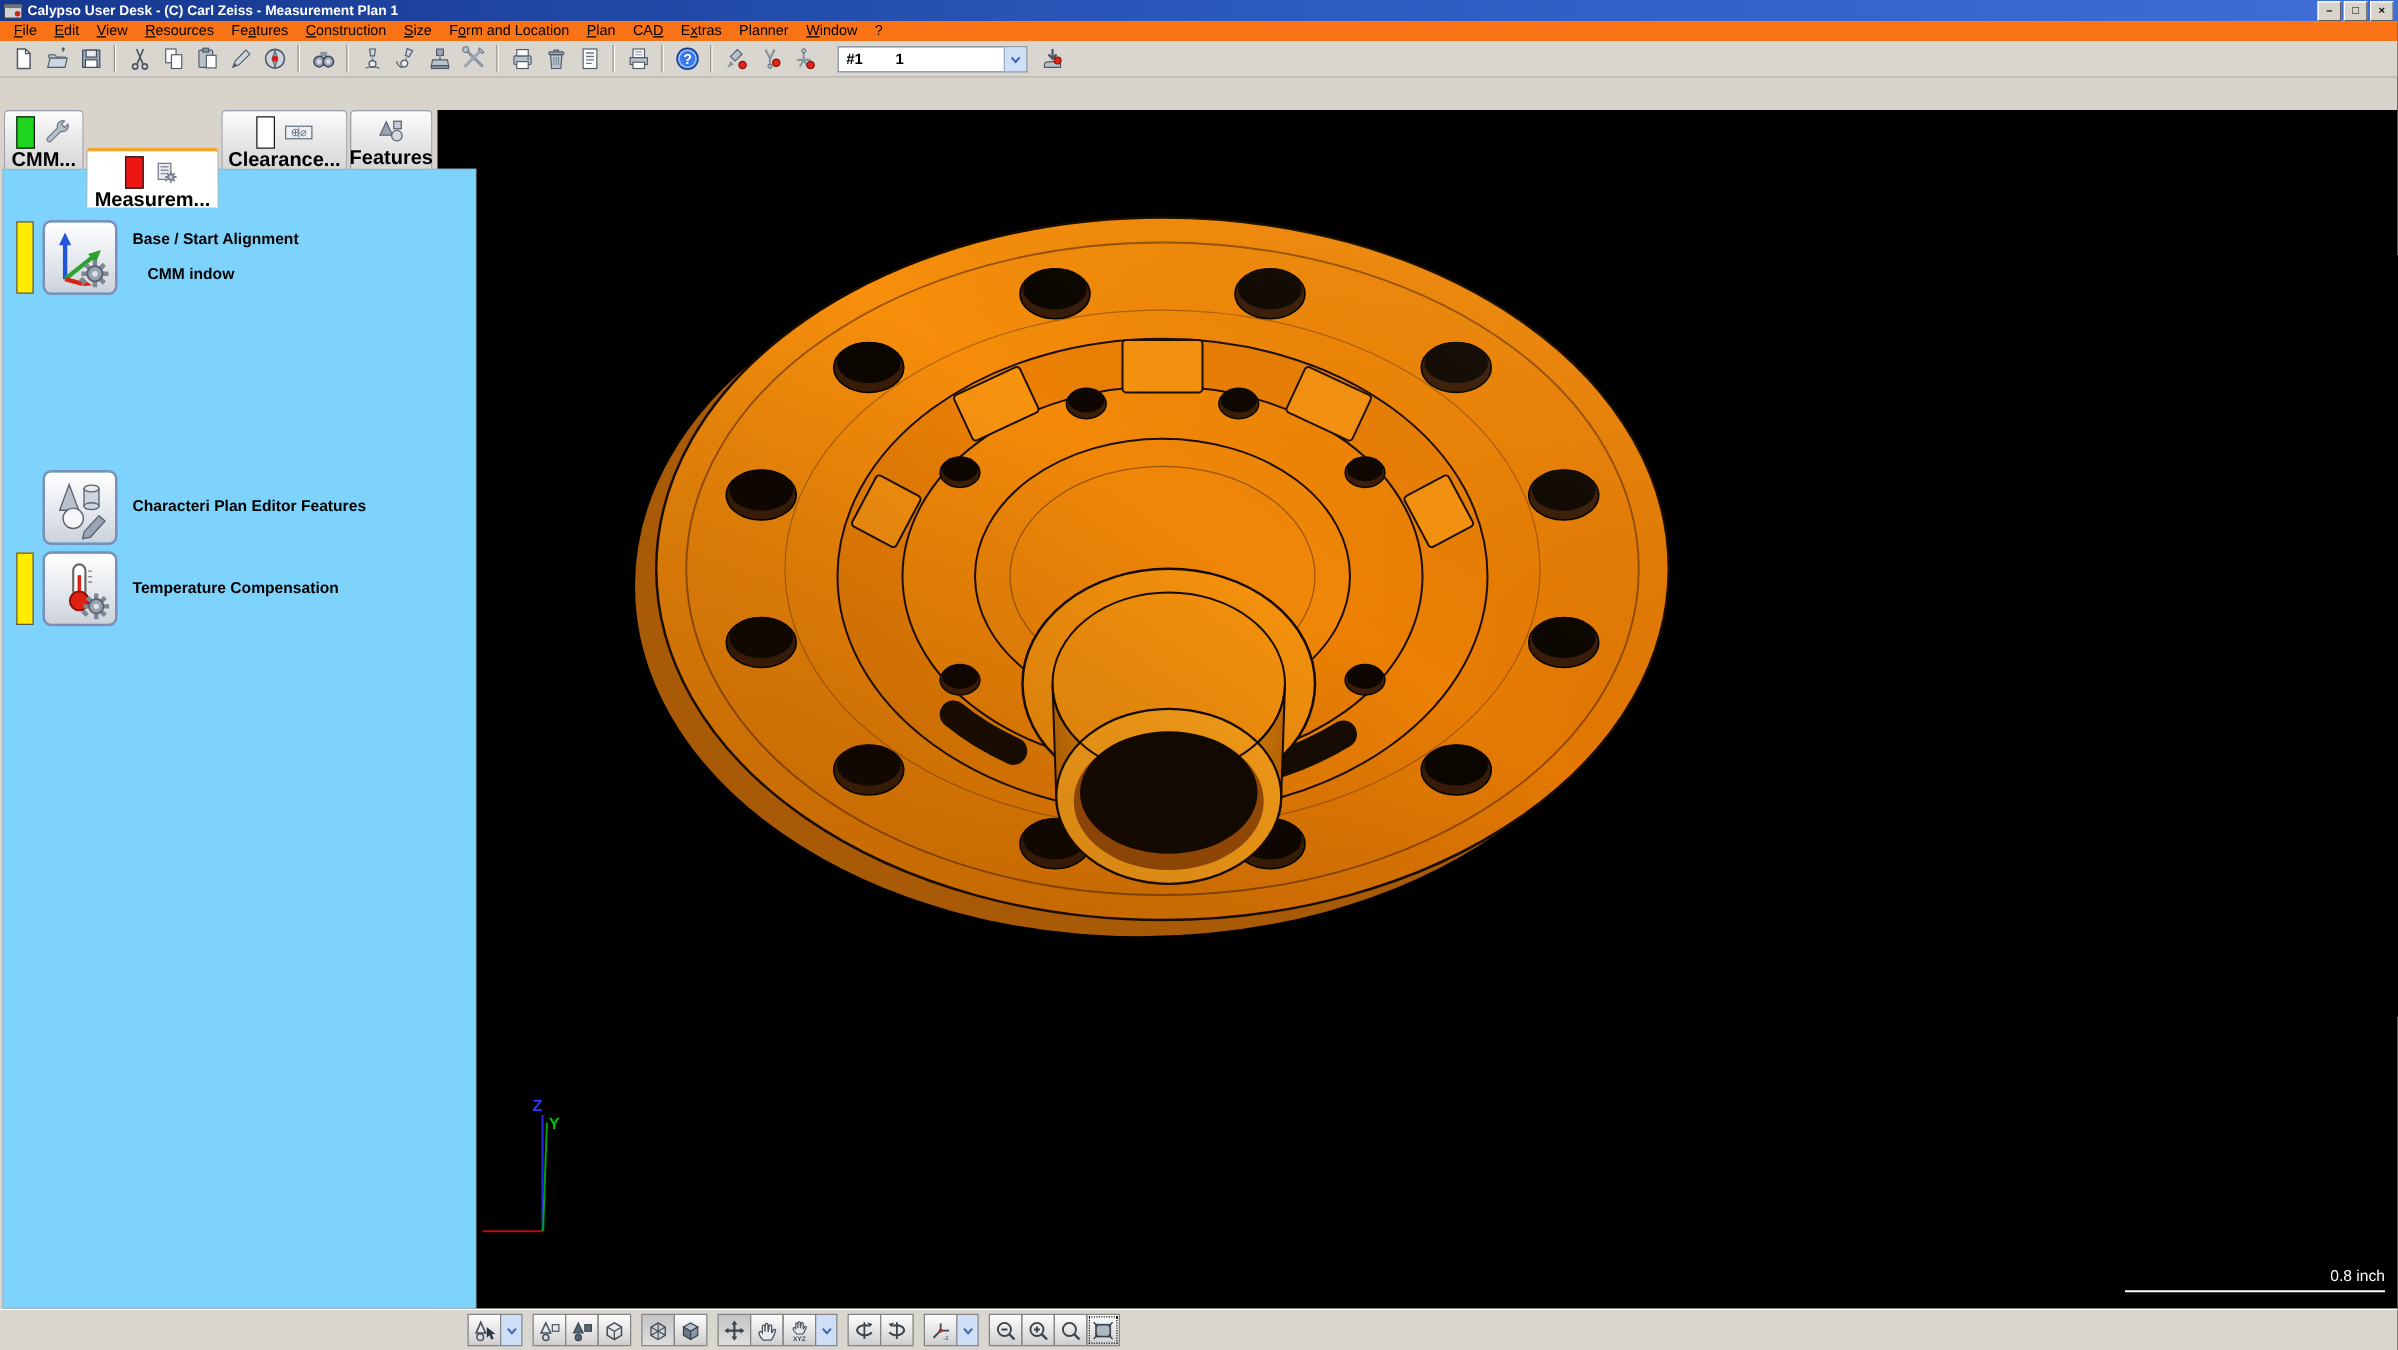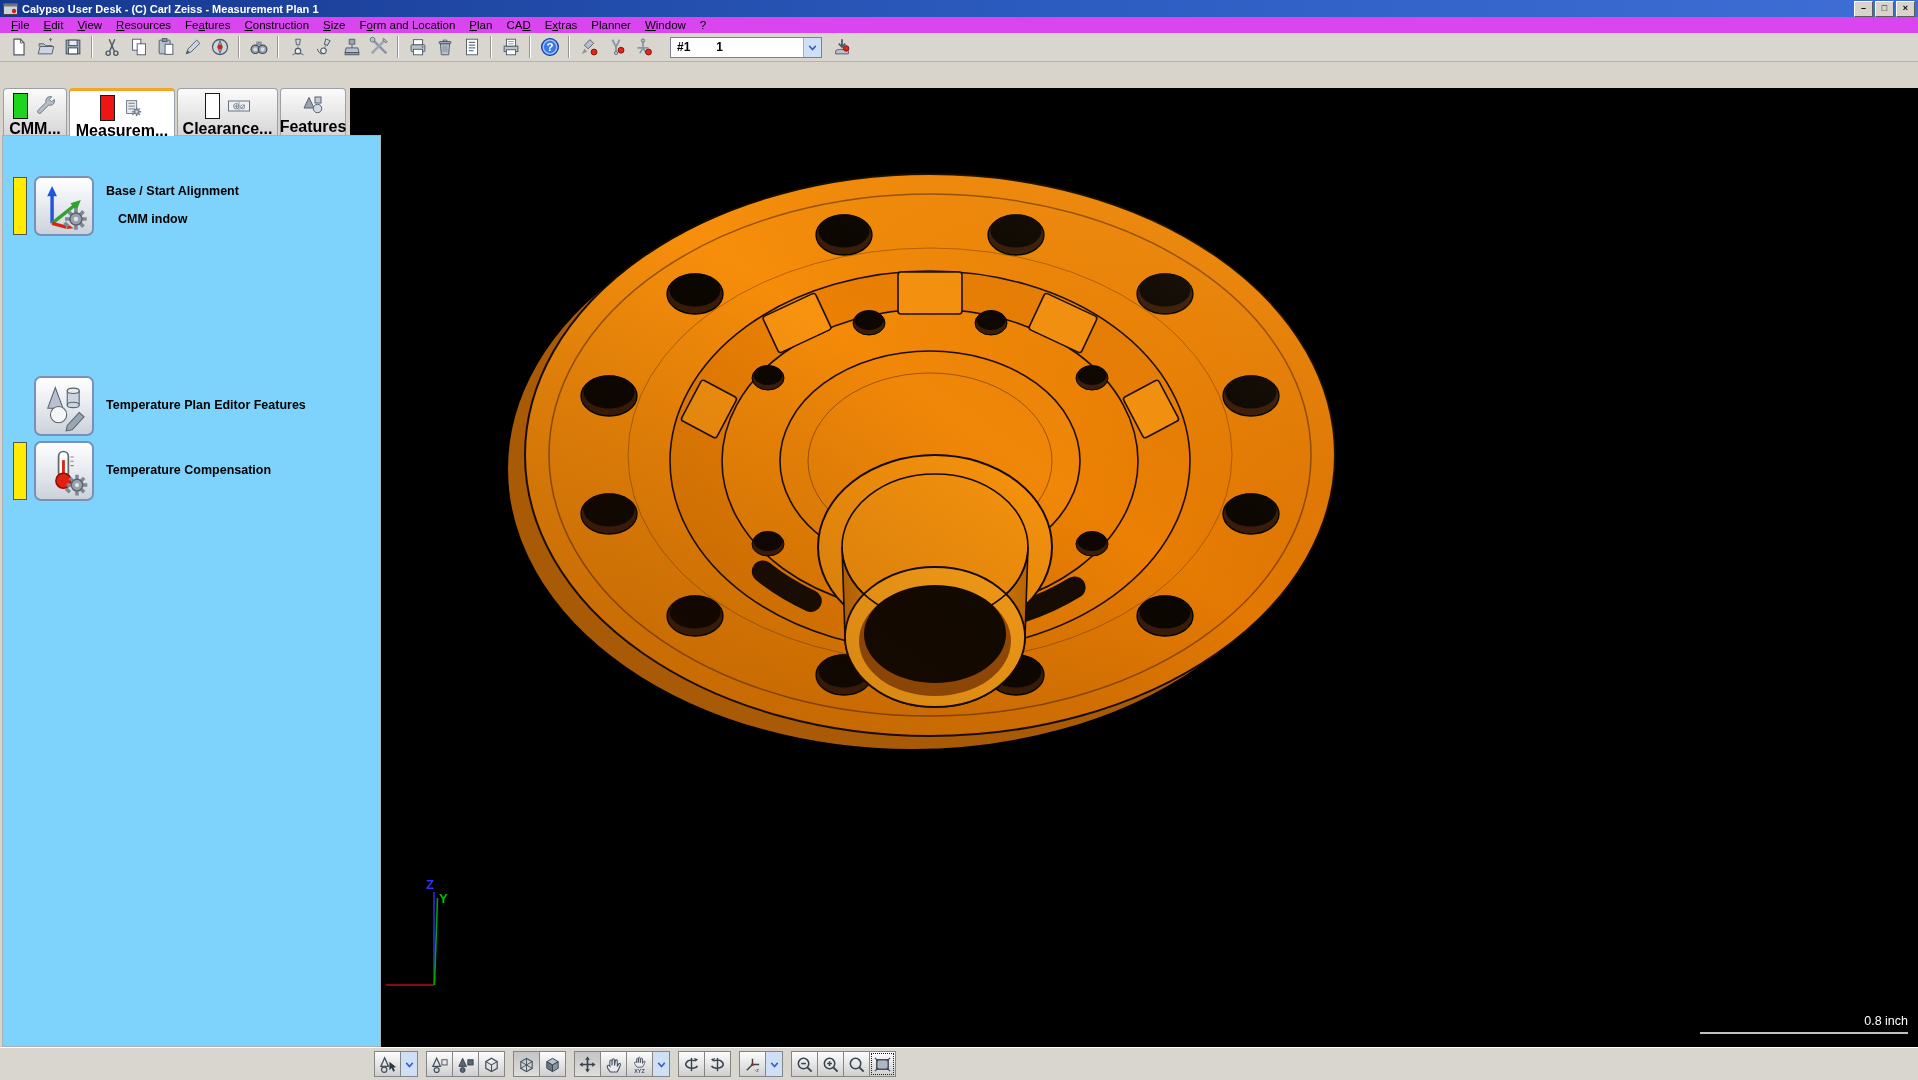--- a/index.html
+++ b/index.html
@@ -7,40 +7,40 @@
        font-family:"Liberation Sans",sans-serif;-webkit-font-smoothing:antialiased;}
   
   .titlebar{position:absolute;left:0;top:0;right:0;height:17px;
     background:linear-gradient(to right,#16378e,#2c5cc0 55%,#3f6fd6);
     display:flex;align-items:center;color:#fff;font-size:11px;font-weight:bold;padding-left:3px;}
   .app-icon{width:15px;height:12px;margin-right:4px;display:inline-block;}
   .win-controls{margin-left:auto;display:flex;gap:2px;padding-right:3px;}
   .wbtn{width:17px;height:14px;background:#d8d4cc;border:1px solid;border-color:#fff #5a5a5a #5a5a5a #fff;
     font-size:9px;line-height:12px;text-align:center;color:#000;font-weight:bold;}
   
-  .menubar{position:absolute;left:0;top:17px;right:0;height:16px;background:#d946ef;
+  .menubar{position:absolute;left:0;top:17px;right:0;height:16px;background:#f97316;
     display:flex;align-items:center;font-size:11.5px;color:#000;padding-left:4px;border-bottom:1px solid #efece6;}
   .menu-item{padding:1px 7px;white-space:nowrap;}
   .menu-item u{text-underline-offset:1px;}
   
   .toolbar{position:absolute;left:0;top:33px;right:0;height:28px;background:#d9d6cf;
     border-bottom:1px solid #b6b2aa;display:flex;align-items:center;padding-left:5px;}
   .tbtn{width:27px;height:25px;display:flex;align-items:center;justify-content:center;}
   .tsep{width:0;height:22px;border-left:1px solid #9a968e;border-right:1px solid #ffffff;margin:0 5px;}
   .combo{margin-left:14px;width:150px;height:19px;background:#fff;border:1px solid #7a828e;
     display:flex;align-items:center;font-size:12px;font-weight:bold;position:relative;}
   .combo .c-label{margin-left:6px;}
   .combo .c-value{margin-left:26px;font-weight:bold;}
   .combo .c-drop{position:absolute;right:0;top:0;bottom:0;width:17px;background:#cfe0f6;
     border-left:1px solid #9ab0d0;display:flex;align-items:center;justify-content:center;}
   
   .tabbar{position:absolute;left:3px;top:88px;display:flex;gap:2px;z-index:3;}
   .tab{height:47px;border:1px solid #9aa0a8;border-bottom:none;border-radius:4px 4px 0 0;
     background:linear-gradient(#fbfbfb,#d6d6d6);display:flex;flex-direction:column;align-items:center;box-sizing:border-box;}
-  .tab.active{background:#fff;border-top:3px solid #f4a428;height:48px;}
+  .tab.active{background:#fff;border-top:3px solid #f4a428;height:48px;margin-top:30px;}
   .tab .ticons{display:flex;align-items:center;gap:7px;margin-top:4px;height:26px;}
   .tab .tlbl{font-size:16px;font-weight:bold;margin-top:1px;color:#000;}
   .chip{width:13px;height:24px;border:1px solid #1a1a1a;display:inline-block;}
   
   .sidepanel{position:absolute;left:2px;top:135px;width:379px;height:912px;background:#7dd3fc;
     border:1px solid #aab0b8;box-sizing:border-box;z-index:2;}
   .sp-item{position:absolute;left:0;width:100%;height:60px;}
   .sp-bar{position:absolute;left:10px;top:1px;width:14px;height:58px;border:1px solid #555;box-sizing:border-box;}
   .sp-icon{position:absolute;left:31px;top:0;width:60px;height:60px;border:2px solid #7a90b8;border-radius:7px;
     background:linear-gradient(#ffffff,#e4e8ee 55%,#ccd2da);box-sizing:border-box;
@@ -353,21 +353,21 @@
     <span class="sp-icon">
         <svg viewBox="0 0 48 48" width="52" height="52">
           <path d="M16 7l7 19H9z" fill="#b9c2cc" stroke="#5a626e"></path>
           <rect x="27" y="10" width="11" height="13" fill="#cdd6e0" stroke="#5a626e"></rect>
           <ellipse cx="32.5" cy="10" rx="5.5" ry="2.5" fill="#e8ecf0" stroke="#5a626e"></ellipse>
           <ellipse cx="32.5" cy="23" rx="5.5" ry="2.5" fill="#cdd6e0" stroke="#5a626e"></ellipse>
           <circle cx="19" cy="32" r="7.5" fill="#f4f6f8" stroke="#5a626e"></circle>
           <path d="M27 42l11-12 4.5 4-11 12-5.5 1z" fill="#9aa6b4" stroke="#5a626e"></path>
         </svg>
       </span>
-    <span class="sp-lbl" style="top:22px">Temperature Plan Editor Features</span>
+    <span class="sp-lbl" style="top:22px">Characteri Plan Editor Features</span>
   </div>
   <div class="sp-item" style="top:305px">
     <span class="sp-bar" style="background: rgb(255, 236, 0);"></span>
     <span class="sp-icon">
         <svg viewBox="0 0 48 48" width="52" height="52">
           <rect x="19" y="6" width="9" height="24" rx="4.5" fill="#fff" stroke="#666" stroke-width="1.6"></rect>
           <rect x="22.2" y="14" width="2.6" height="14" fill="#e02010"></rect>
           <circle cx="23.5" cy="33" r="7" fill="#e02010" stroke="#8a0e06" stroke-width="1.4"></circle>
           <path d="M30 11h3M30 15h3M30 19h3" stroke="#888"></path>
           <use href="#gear" transform="translate(36,37) scale(.95)"></use>

